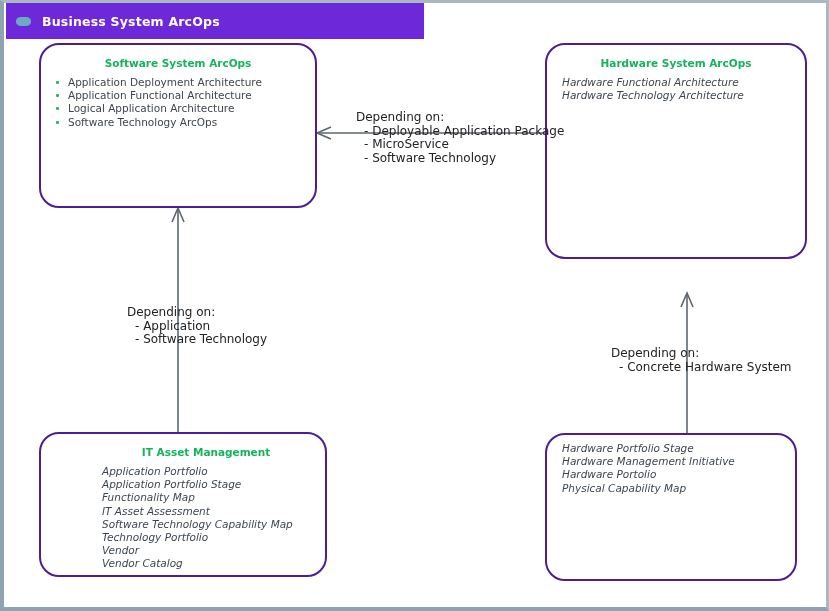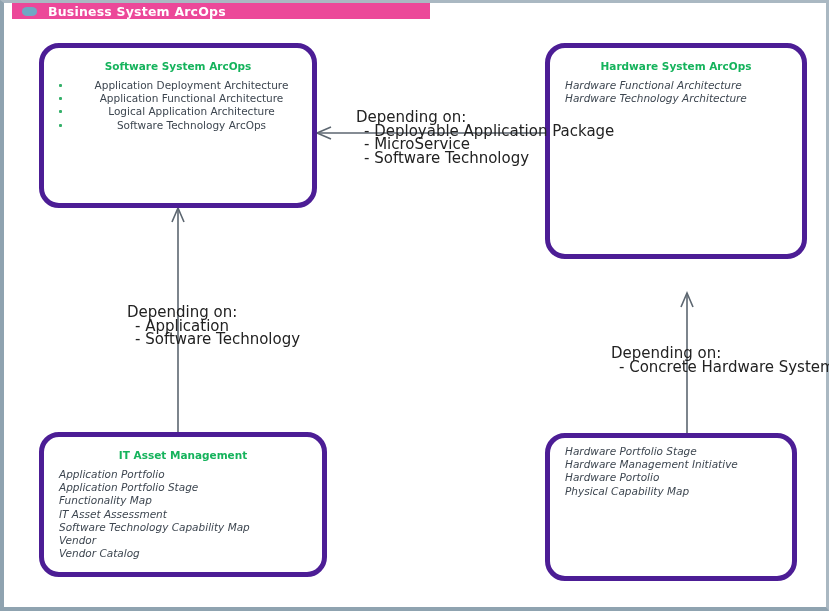--- a/index.html
+++ b/index.html
@@ -32,25 +32,25 @@
     border-left: 4px solid #8fa3b0;
     border-bottom: 4px solid #8fa3b0;
     border-right: 3px solid #aab8c2;
     border-top: 3px solid #aab8c2;
     background: #ffffff;
   }
 
   
   .titlebar {
     position: absolute;
-    left: 12px;
+    left: 6px;
     top: 3px;
     width: 418px;
-    height: 16px;
-    background: #ec4899;
+    height: 36px;
+    background: #6d28d9;
     display: flex;
     align-items: center;
     box-sizing: border-box;
     padding-left: 10px;
   }
   .titlebar-icon {
     width: 15px;
     height: 9px;
     border-radius: 5px / 4px;
     background: #6fa8c4;
@@ -62,21 +62,21 @@
     font-size: 12.5px;
     font-weight: bold;
     letter-spacing: 0.2px;
     white-space: nowrap;
   }
 
   
   .node {
     position: absolute;
     box-sizing: border-box;
-    border: 5px solid #4c1d95;
+    border: 2px solid #4c1d95;
     border-radius: 20px;
     background: #ffffff;
   }
   .node-title {
     color: #15b35c;
     font-size: 10.5px;
     font-weight: bold;
     text-align: center;
     margin-top: 12px;
     white-space: nowrap;
@@ -90,21 +90,20 @@
   .node-list li {
     color: #3d4650;
     font-size: 10.5px;
     line-height: 13.2px;
     white-space: nowrap;
     position: relative;
   }
   
   .node-list.bulleted {
     padding-left: 27px;
-    text-align: center;
   }
   .node-list.bulleted li::before {
     content: "";
     position: absolute;
     left: -12px;
     top: 5px;
     width: 3px;
     height: 3px;
     background: #35b06a;
     border-radius: 1px;
@@ -121,21 +120,21 @@
     top: 0;
     width: 829px;
     height: 611px;
     pointer-events: none;
   }
 
   
   .edge-label {
     position: absolute;
     color: #222222;
-    font-size: 15px;
+    font-size: 12px;
     line-height: 13.6px;
     white-space: nowrap;
     background: transparent;
   }
   .edge-label .sub {
     padding-left: 8px;
   }
 </style>
 </head>
 <body>
@@ -178,28 +177,29 @@
   </div>
 
   <div class="node" style="left:545px; top:43px; width:262px; height:216px;">
     <div class="node-title">Hardware System ArcOps</div>
     <ul class="node-list plain">
       <li>Hardware Functional Architecture</li>
       <li>Hardware Technology Architecture</li>
     </ul>
   </div>
 
-  <div class="node" style="left:39px; top:432px; width:288px; height:145px;">
+  <div class="node" style="left:39px; top:432px; width:288px; height:145px;padding-left:46px;">
     <div class="node-title">IT Asset Management</div>
     <ul class="node-list plain">
       <li>Application Portfolio</li>
       <li>Application Portfolio Stage</li>
       <li>Functionality Map</li>
       <li>IT Asset Assessment</li>
       <li>Software Technology Capability Map</li>
+      <li>Technology Portfolio</li>
       <li>Vendor</li>
       <li>Vendor Catalog</li>
     </ul>
   </div>
 
   <div class="node" style="left:545px; top:433px; width:252px; height:148px;">
     <ul class="node-list plain">
       <li>Hardware Portfolio Stage</li>
       <li>Hardware Management Initiative</li>
       <li>Hardware Portolio</li>

